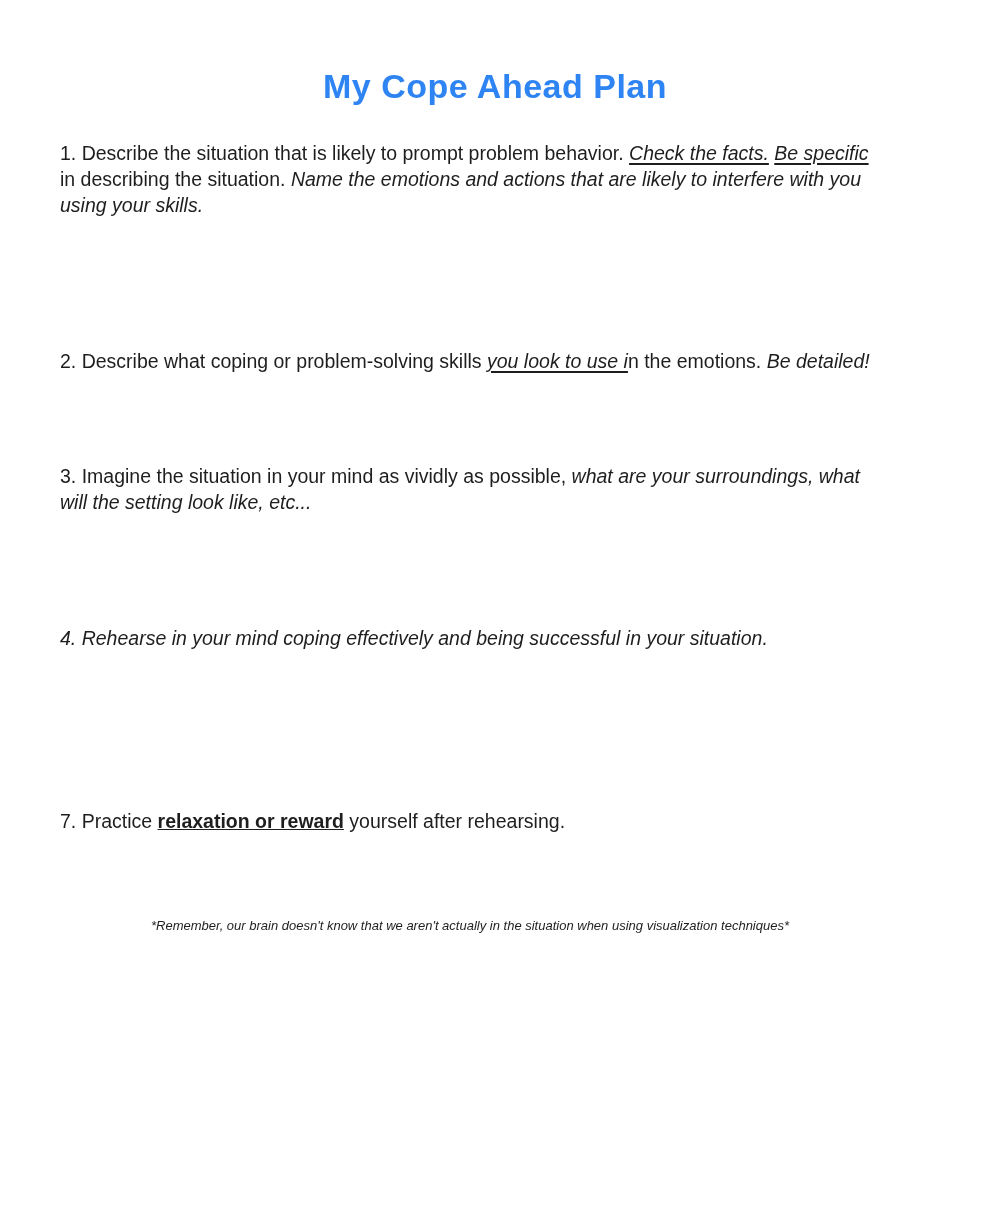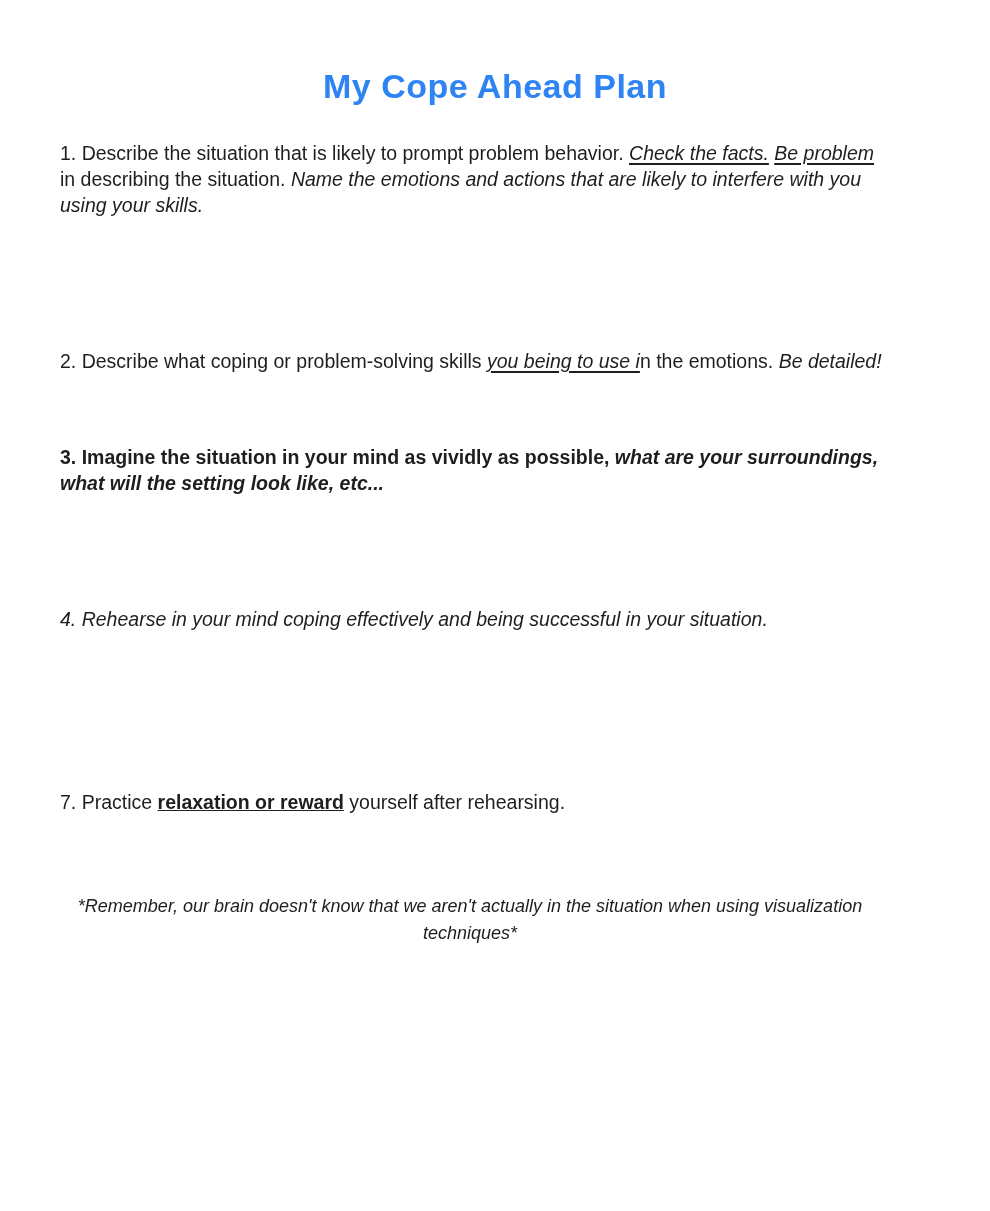--- a/index.html
+++ b/index.html
@@ -34,51 +34,51 @@
   }
   .item {
     margin: 0;
     width: 822px;
     font-size: 19.5px;
     line-height: 26px;
     font-weight: 400;
   }
   .item-1 { margin-top: 32px; }
   .item-2 { margin-top: 130px; }
-  .item-3 { margin-top: 70px; font-weight: bold; }
+  .item-3 { margin-top: 89px; }
   .item-4 { margin-top: 110px; font-style: italic; }
   .item-5 { margin-top: 157px; }
   .u {
     text-decoration: underline;
     text-underline-offset: 3px;
     text-decoration-thickness: 1.5px;
     font-style: italic;
   }
   .i { font-style: italic; }
   .b { font-weight: bold; text-decoration: underline; }
   .footer-note {
     margin: 78px 0 8px 0;
     width: 836px;
     margin-left: -8px;
     text-align: center;
-    font-size: 18px;
+    font-size: 13px;
     line-height: 27px;
     font-style: italic;
   }
 </style>
 </head>
 <body style="color: rgb(30, 30, 30); background: rgb(255, 255, 255);">
 
 <div class="page">
 
   <h1 class="title" style="color: rgb(45, 132, 242);">My Cope Ahead Plan</h1>
 
-  <p class="item item-1"><span>1. Describe the situation that is likely to prompt problem behavior. </span><span class="u">Check the facts.</span><span> </span><span class="u">Be problem</span><span> in describing the situation. </span><span class="i">Name the emotions and actions that are likely to interfere with you using your skills.</span></p>
+  <p class="item item-1"><span>1. Describe the situation that is likely to prompt problem behavior. </span><span class="u">Check the facts.</span><span> </span><span class="u">Be specific</span><span> in describing the situation. </span><span class="i">Name the emotions and actions that are likely to interfere with you using your skills.</span></p>
 
-  <p class="item item-2"><span>2. Describe what coping or problem-solving skills </span><span class="u">you being to use i</span><span>n the emotions. </span><span class="i">Be detailed!</span></p>
+  <p class="item item-2"><span>2. Describe what coping or problem-solving skills </span><span class="u">you look to use i</span><span>n the emotions. </span><span class="i">Be detailed!</span></p>
 
   <p class="item item-3"><span>3. Imagine the situation in your mind as vividly as possible, </span><span class="i">what are your surroundings, what will the setting look like, etc...</span></p>
 
   <p class="item item-4"><span>4. Rehearse in your mind coping effectively and being successful in your situation.</span></p>
 
   <p class="item item-5"><span>7. Practice </span><span class="b">relaxation or reward</span><span> yourself after rehearsing.</span></p>
 
   <p class="footer-note">*Remember, our brain doesn't know that we aren't actually in the situation when using visualization techniques*</p>
 
 </div>

